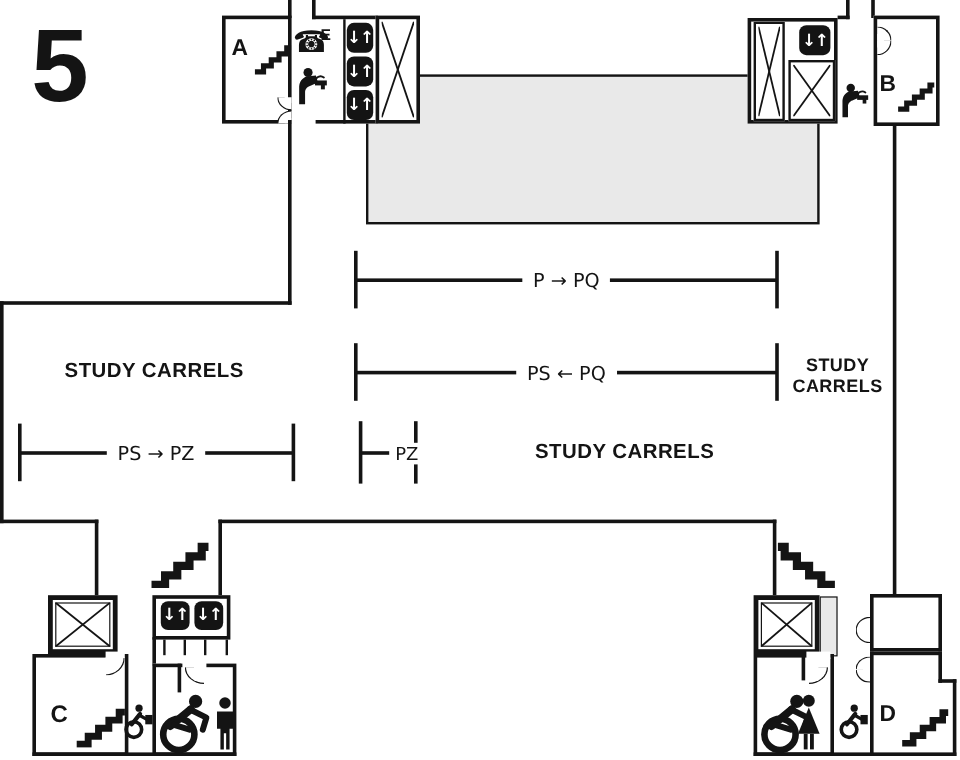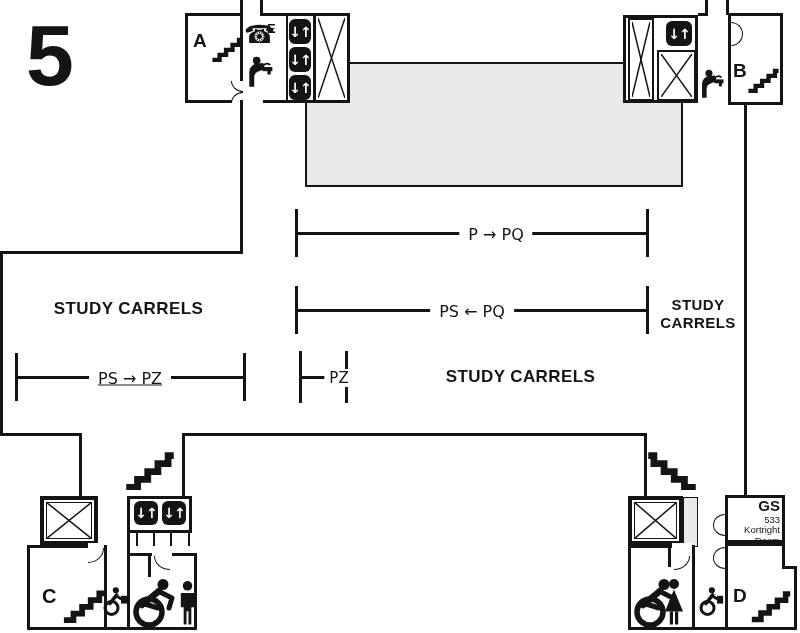--- a/index.html
+++ b/index.html
@@ -126,31 +126,31 @@
   <svg class="stairs" style="left:124px;top:444px;width:52px;height:46px;" viewBox="0 0 46 40">
     <path d="M2 38 H12 V31 H21 V24 H30 V17 H39 V10 H44"></path>
   </svg>
   <svg class="stairs mirror" style="left:646px;top:444px;width:52px;height:46px;" viewBox="0 0 46 40">
     <path d="M2 38 H12 V31 H21 V24 H30 V17 H39 V10 H44"></path>
   </svg>
 
   <div class="rline" style="left:296px;top:232px;width:352px;"></div>
   <div class="rtick" style="left:295px;top:209px;height:48px;"></div>
   <div class="rtick" style="left:646px;top:209px;height:48px;"></div>
-  <div class="rlabel" style="left:496px;top:234px;">P → PQ</div>
+  <div class="rlabel" style="left:472px;top:234px;">P → PQ</div>
 
   <div class="rline" style="left:296px;top:309px;width:352px;"></div>
   <div class="rtick" style="left:295px;top:286px;height:48px;"></div>
   <div class="rtick" style="left:646px;top:286px;height:48px;"></div>
   <div class="rlabel" style="left:472px;top:311px;">PS ← PQ</div>
 
   <div class="rline" style="left:16px;top:376px;width:229px;"></div>
   <div class="rtick" style="left:15px;top:353px;height:48px;"></div>
   <div class="rtick" style="left:243px;top:353px;height:48px;"></div>
-  <div class="rlabel" style="left:130px;top:378px;text-decoration:underline;">PS → PZ</div>
+  <div class="rlabel" style="left:130px;top:378px;">PS → PZ</div>
 
   <div class="rline" style="left:300px;top:376px;width:47px;"></div>
   <div class="rtick" style="left:299px;top:351px;height:52px;"></div>
   <div class="rtick" style="left:345px;top:351px;height:52px;"></div>
   <div class="rlabel" style="left:339px;top:378px;padding:0 5px;font-size:15px;">PZ</div>
 
   <div class="caption" style="left:36px;top:299px;width:185px;">STUDY CARRELS</div>
   <div class="caption" style="left:428px;top:367px;width:185px;">STUDY CARRELS</div>
   <div class="caption" style="left:652px;top:296px;width:92px;font-size:15px;line-height:1.2;">STUDY CARRELS</div>
 
@@ -235,26 +235,20 @@
     <circle cx="11" cy="26" r="7.5" fill="none" stroke="#141414" stroke-width="3.5"></circle>
     <circle cx="16" cy="5.5" r="3.5" fill="#141414"></circle>
     <path d="M9 21 L17 11" fill="none" stroke="#141414" stroke-width="4"></path>
     <path d="M16 12 L23 16" fill="none" stroke="#141414" stroke-width="3.2"></path>
     <rect x="22" y="12" width="7" height="9" fill="#141414"></rect>
   </svg>
 
   <div class="room" style="left:725px;top:495px;width:60px;height:48px;"></div>
   <div class="door d-nw" style="left:713px;top:514px;width:12px;height:11px;"></div>
   <div class="door d-sw" style="left:713px;top:525px;width:12px;height:11px;"></div>
-  <div class="gs-text">
-    <div class="code">GS</div>
-    <div class="sub">533</div>
-    <div class="sub">Kortright</div>
-    <div class="sub">Room</div>
-  </div>
 
   <div class="wall" style="left:725px;top:543px;width:3px;height:87px;"></div>
   <div class="wall" style="left:725px;top:543px;width:60px;height:3px;"></div>
   <div class="wall" style="left:782px;top:543px;width:3px;height:26px;"></div>
   <div class="wall" style="left:782px;top:566px;width:15px;height:3px;"></div>
   <div class="wall" style="left:794px;top:566px;width:3px;height:64px;"></div>
   <div class="door d-nw" style="left:713px;top:547px;width:12px;height:11px;"></div>
   <div class="door d-sw" style="left:713px;top:558px;width:12px;height:11px;"></div>
   <div class="letter" style="left:733px;top:585px;">D</div>
   <svg class="stairs" style="left:750px;top:583px;width:42px;height:40px;" viewBox="0 0 46 40">

